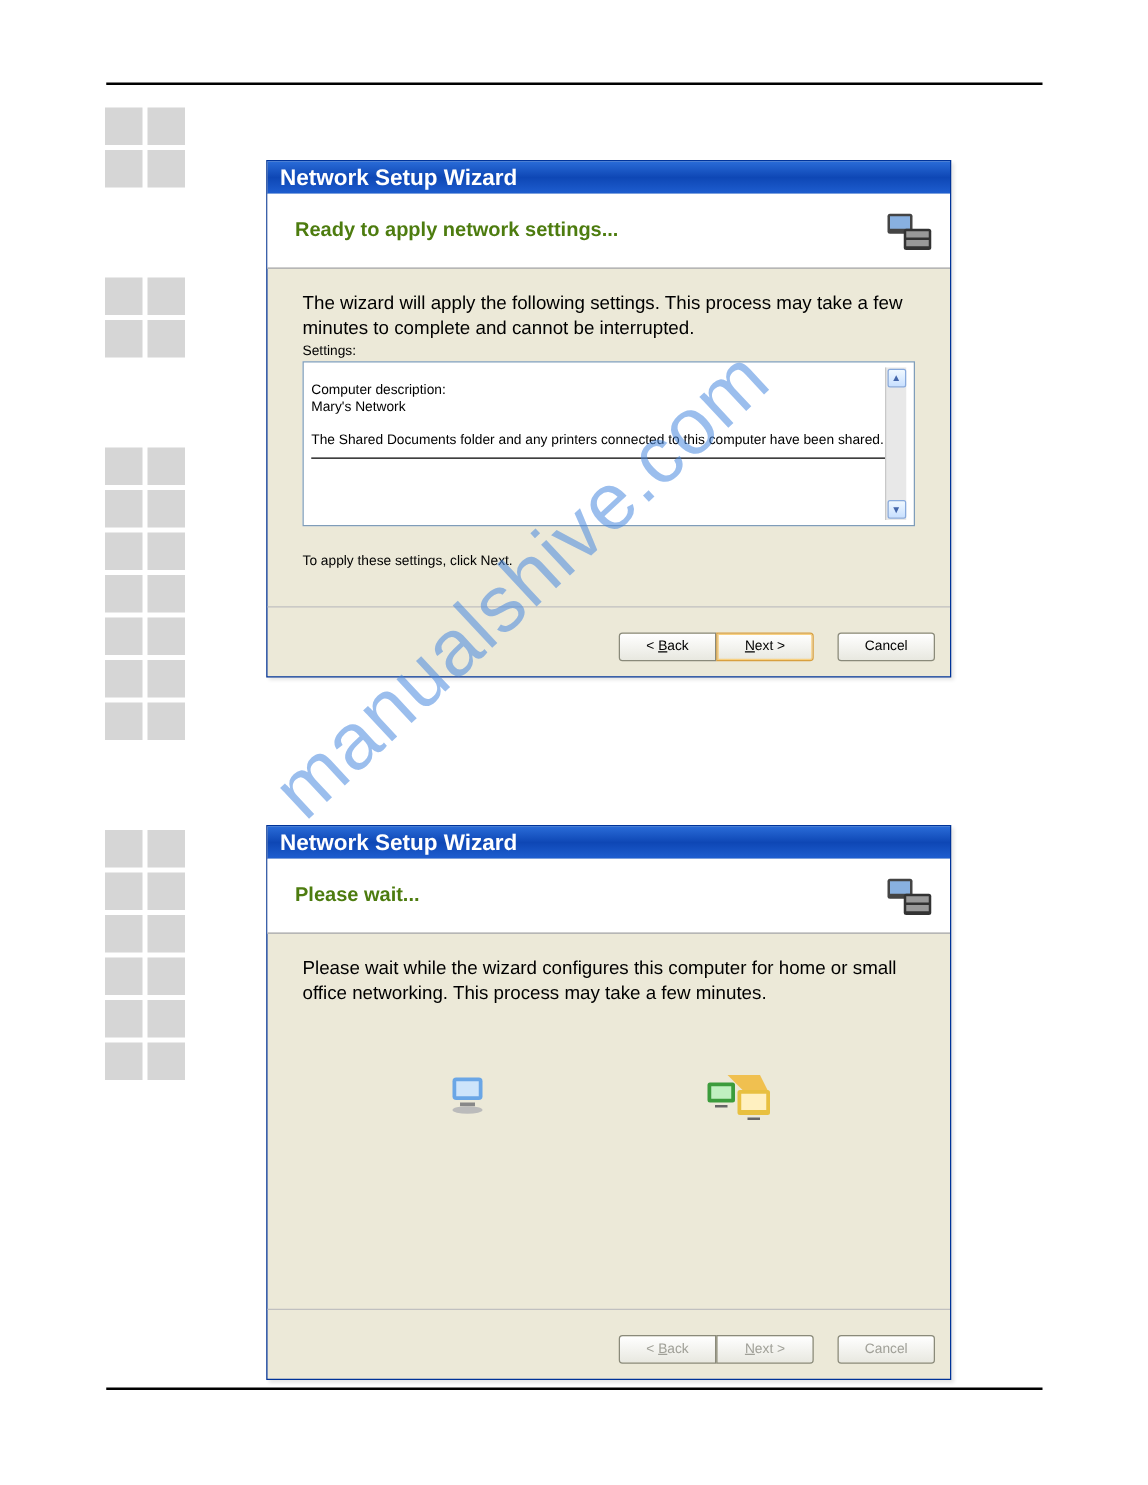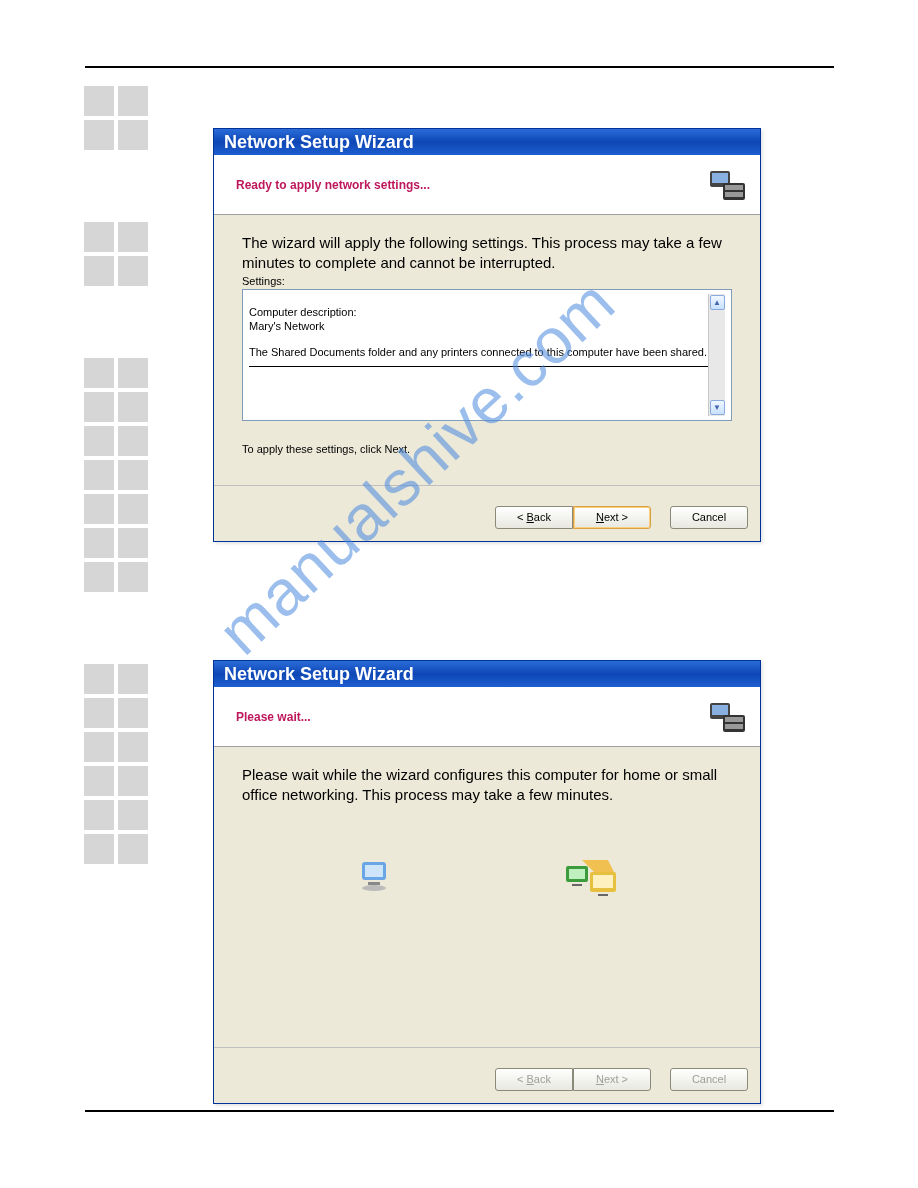--- a/index.html
+++ b/index.html
@@ -69,22 +69,22 @@
     background: #ffffff;
     height: 60px;
     border-bottom: 1px solid #a0a0a0;
     display: flex;
     align-items: center;
     padding-left: 22px;
     position: relative;
   }
   .header-title {
     font-weight: bold;
-    font-size: 12px;
-    color: #be185d;
+    font-size: 16px;
+    color: #4d7c0f;
   }
   .header-icon {
     position: absolute;
     right: 10px;
     top: 8px;
     width: 45px;
     height: 45px;
   }
   .body-area {
     padding: 18px 28px 12px 28px;

